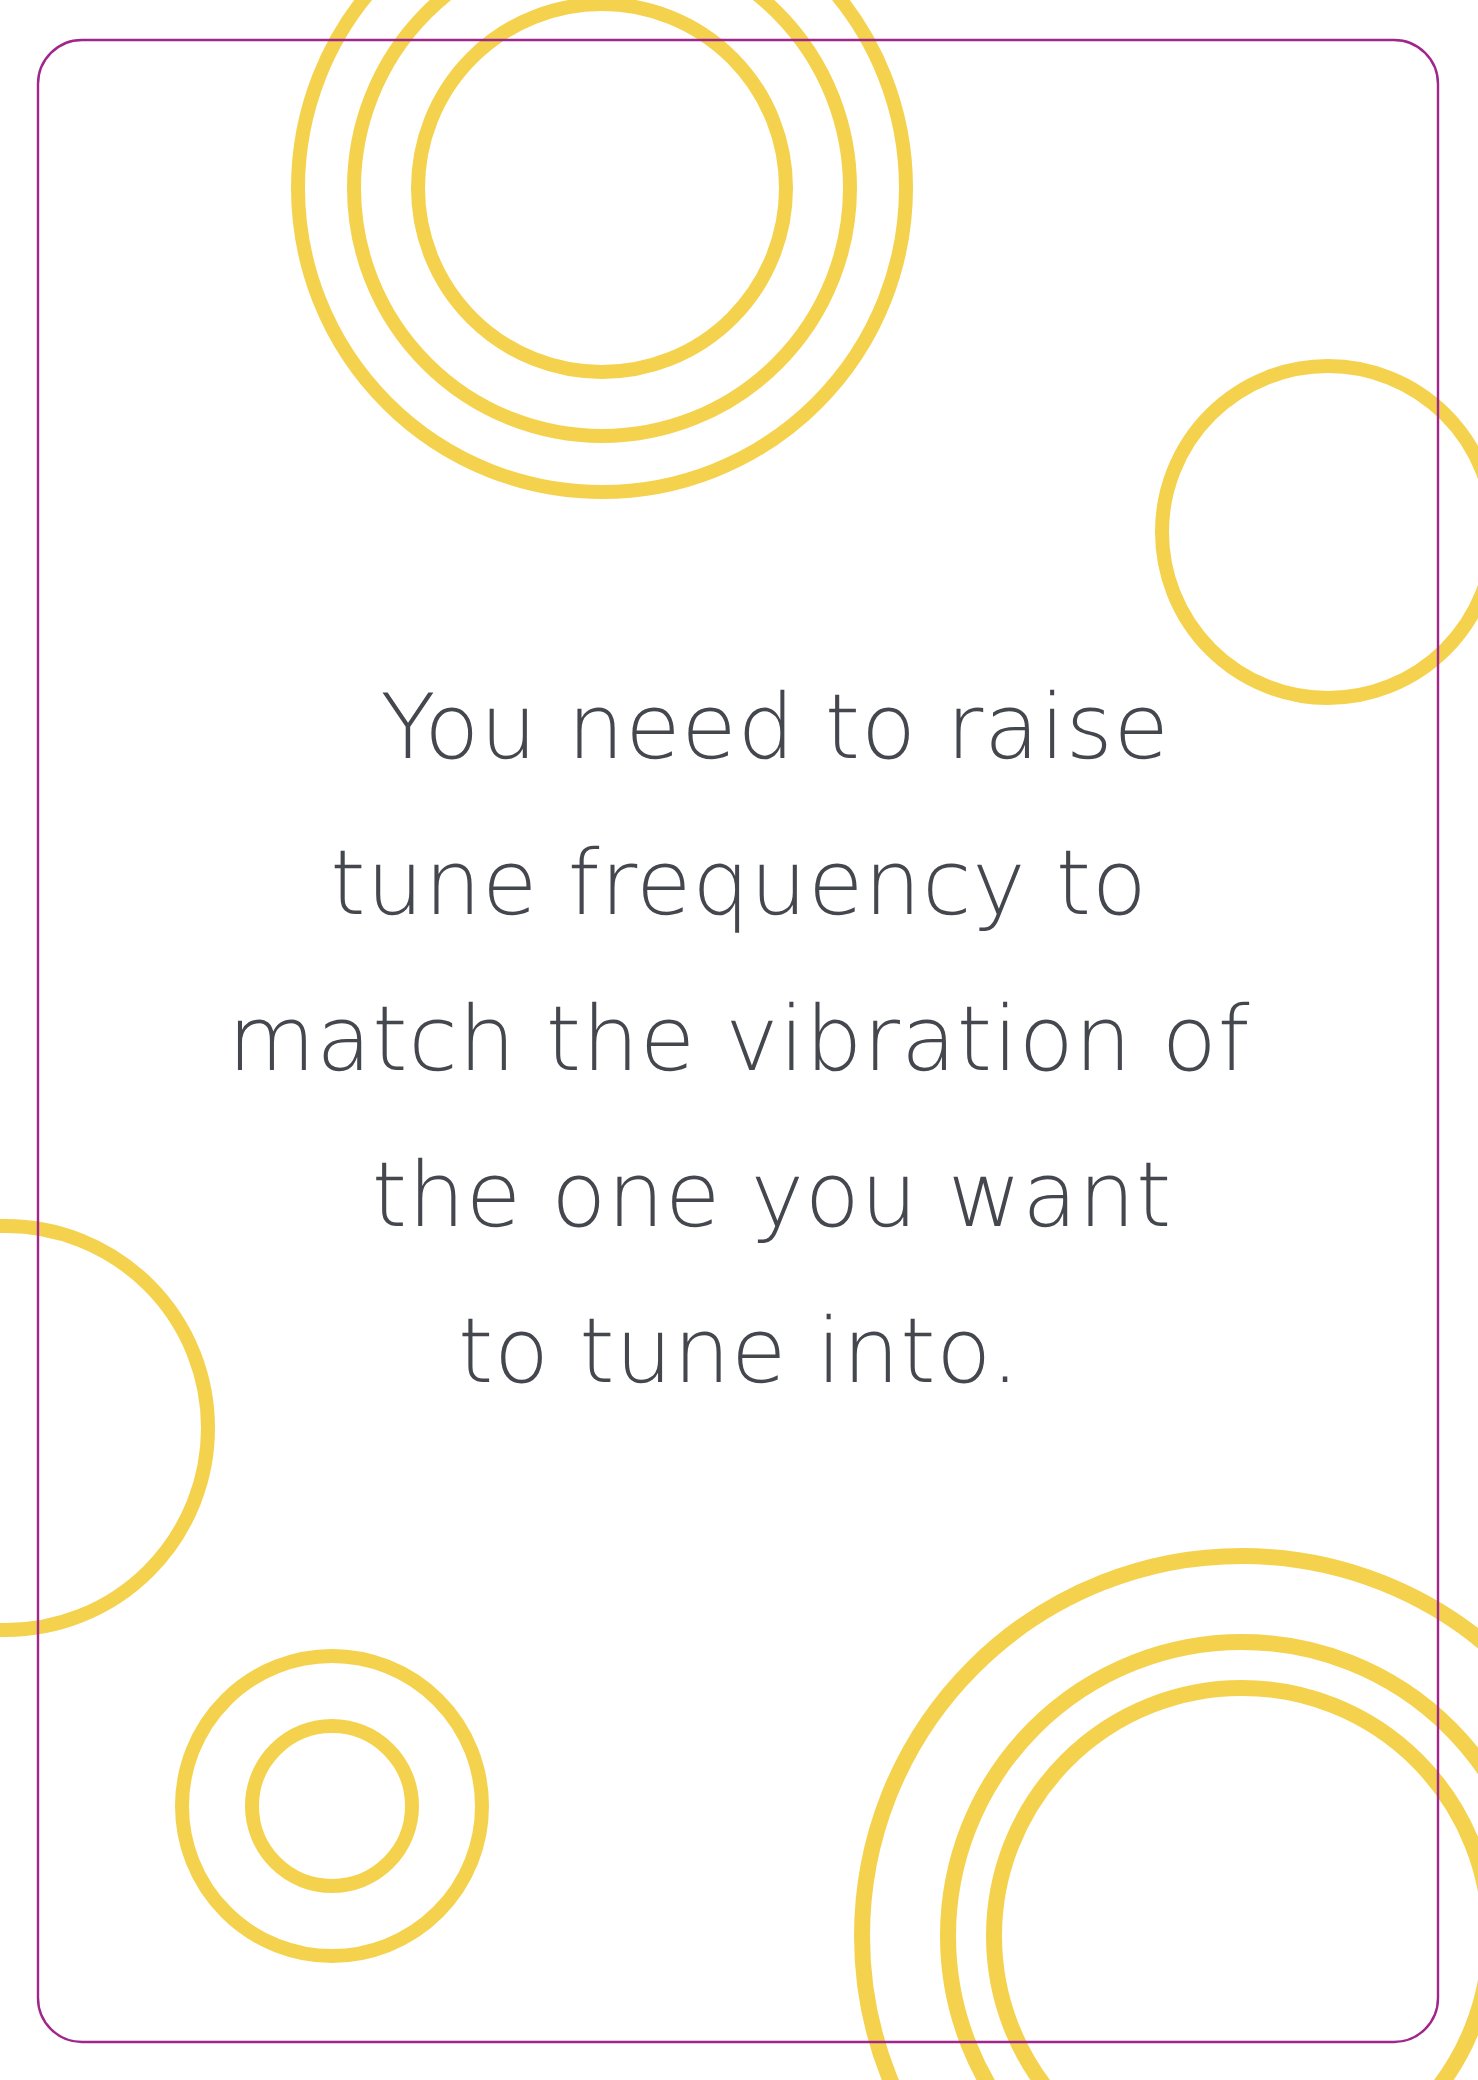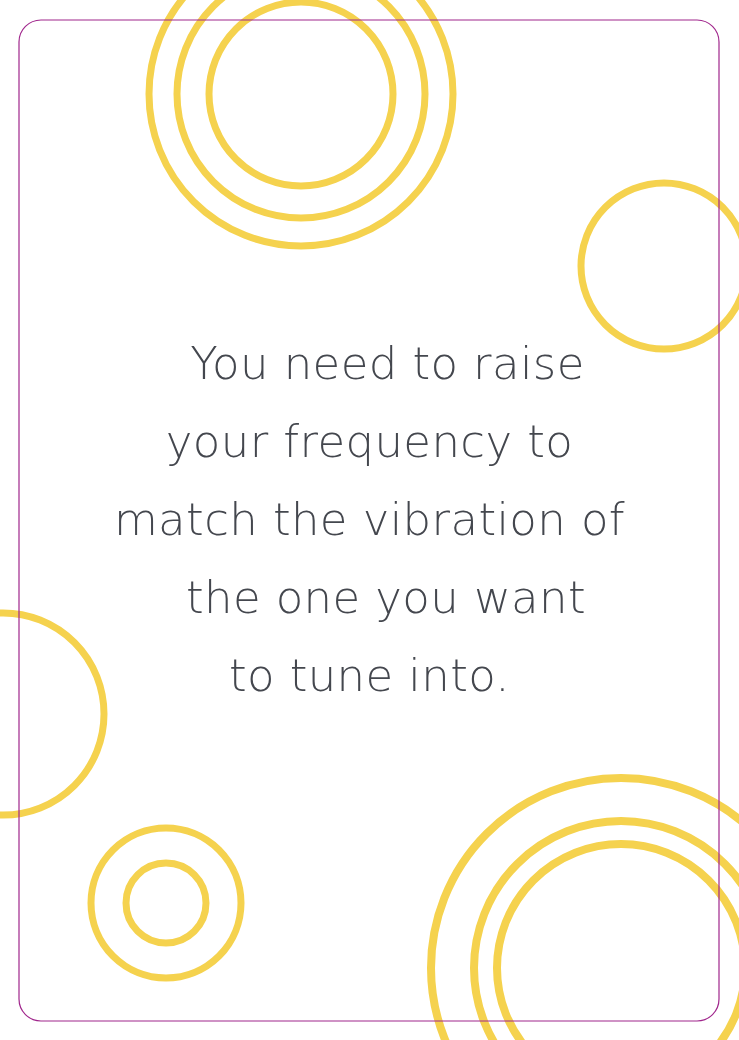--- a/index.html
+++ b/index.html
@@ -80,21 +80,21 @@
 
     <g>
       <circle cx="621" cy="968" r="190" fill="none" stroke="#f5d24e" stroke-width="8"></circle>
       <circle cx="621" cy="968" r="147" fill="none" stroke="#f5d24e" stroke-width="8"></circle>
       <circle cx="621" cy="968" r="124" fill="none" stroke="#f5d24e" stroke-width="8"></circle>
     </g>
   </svg>
 
   <div id="quote-block" style="width: 739px;">
     <span class="quote-line" style="color: rgb(68, 71, 78); margin-left: 36px;">You need to raise</span>
-    <span class="quote-line" style="color: rgb(68, 71, 78);">your frequency to</span>
+    <span class="quote-line" style="color: rgb(68, 71, 78);">tune frequency to</span>
     <span class="quote-line" style="color: rgb(68, 71, 78);">match the vibration of</span>
     <span class="quote-line" style="color: rgb(68, 71, 78); padding-left: 33px;">the one you want</span>
     <span class="quote-line" style="color: rgb(68, 71, 78);">to tune into.</span>
   </div>
 
   <svg id="frame-layer" viewBox="0 0 739 1040" width="739" height="1040" xmlns="http://www.w3.org/2000/svg" style="width: 739px; height: 1040px;">
     <rect x="19" y="20" width="700" height="1001" rx="22" ry="22" fill="none" stroke="#a0268c" stroke-width="1.2"></rect>
   </svg>
 
 </div>

